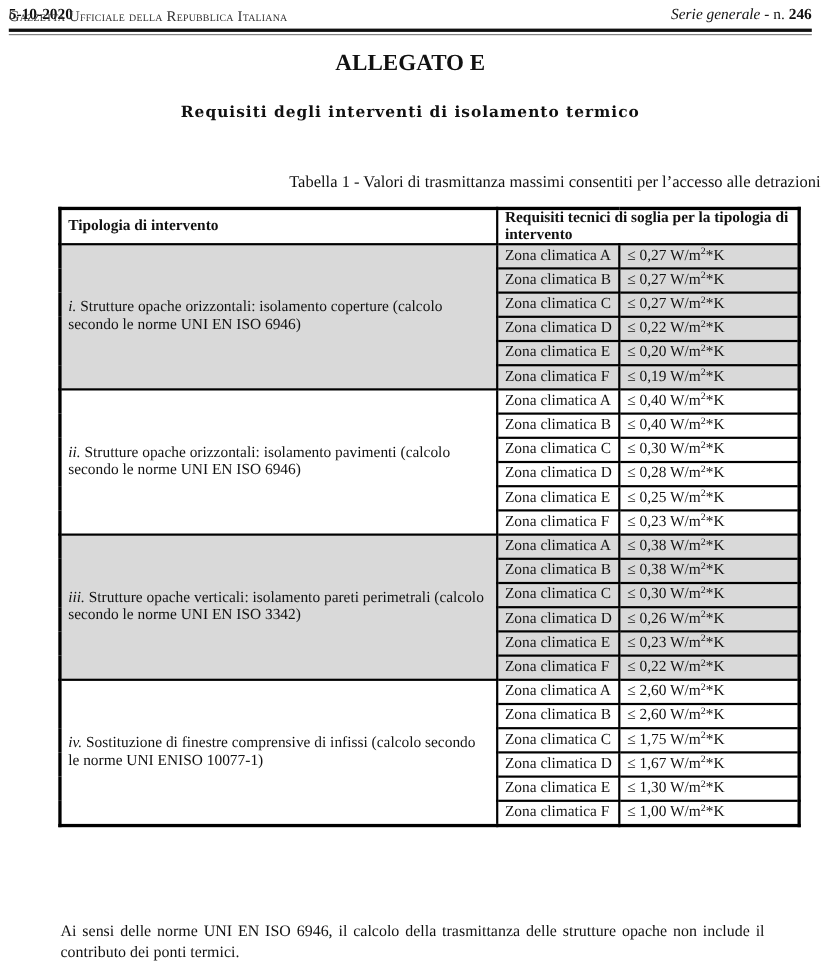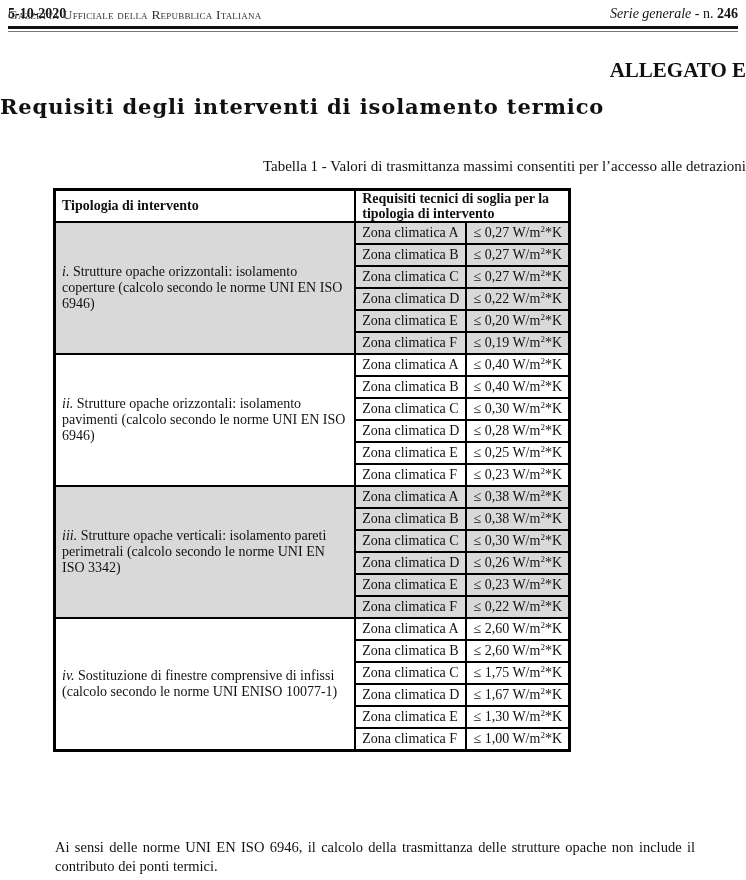--- a/index.html
+++ b/index.html
@@ -16,35 +16,35 @@
       position: absolute; left: 0; right: 0; top: 3px; text-align: left;
       font-variant: small-caps; font-size: 13.5px; letter-spacing: 0.2px; color: #333;
     }
     .header .series { position: absolute; right: 0; top: 2px; text-align: center; }
     .header .series em { font-style: italic; }
     .header .series b { font-weight: bold; }
     .rule1 { position: absolute; left: 8px; right: 8px; top: 26px; height: 3px; background: #111; }
     .rule2 { position: absolute; left: 8px; right: 8px; top: 31px; height: 1px; background: #777; }
 
     .title {
-      position: absolute; left: 0; right: 0; top: 58px; text-align: right;
+      position: absolute; left: 0; right: 0; top: 45px; text-align: center;
       font-weight: bold; font-size: 21px;
     }
     .subtitle {
-      position: absolute; left: 0; right: 0; top: 94px; text-align: left;
-      font-weight: bold; font-size: 21px; letter-spacing: 0.9px;
+      position: absolute; left: 0; right: 0; top: 94px; text-align: center;
+      font-weight: bold; font-size: 14px; letter-spacing: 0.9px;
       font-family: "DejaVu Serif", serif;
     }
     .caption {
       position: absolute; left: 0; right: 0; top: 158px; text-align: right;
       font-size: 15px; padding-left: 0px;
     }
 
     table.main {
-      position: absolute; left: 53px; top: 188px; width: 518px;
+      position: absolute; left: 53px; top: 188px; width: 675px;
       border-collapse: collapse; border: 3px solid #000;
       font-size: 14px;
     }
     table.main td, table.main th {
       border: 2px solid #000; padding: 0 6px; height: 20px; vertical-align: middle;
     }
     table.main th { font-weight: bold; background: #fff; }
     th.c-type { text-align: left; width: 383px; height: 31px; }
     th.c-req { text-align: left; line-height: 15px; }
     td.desc { width: 383px; vertical-align: middle; line-height: 16px; }

